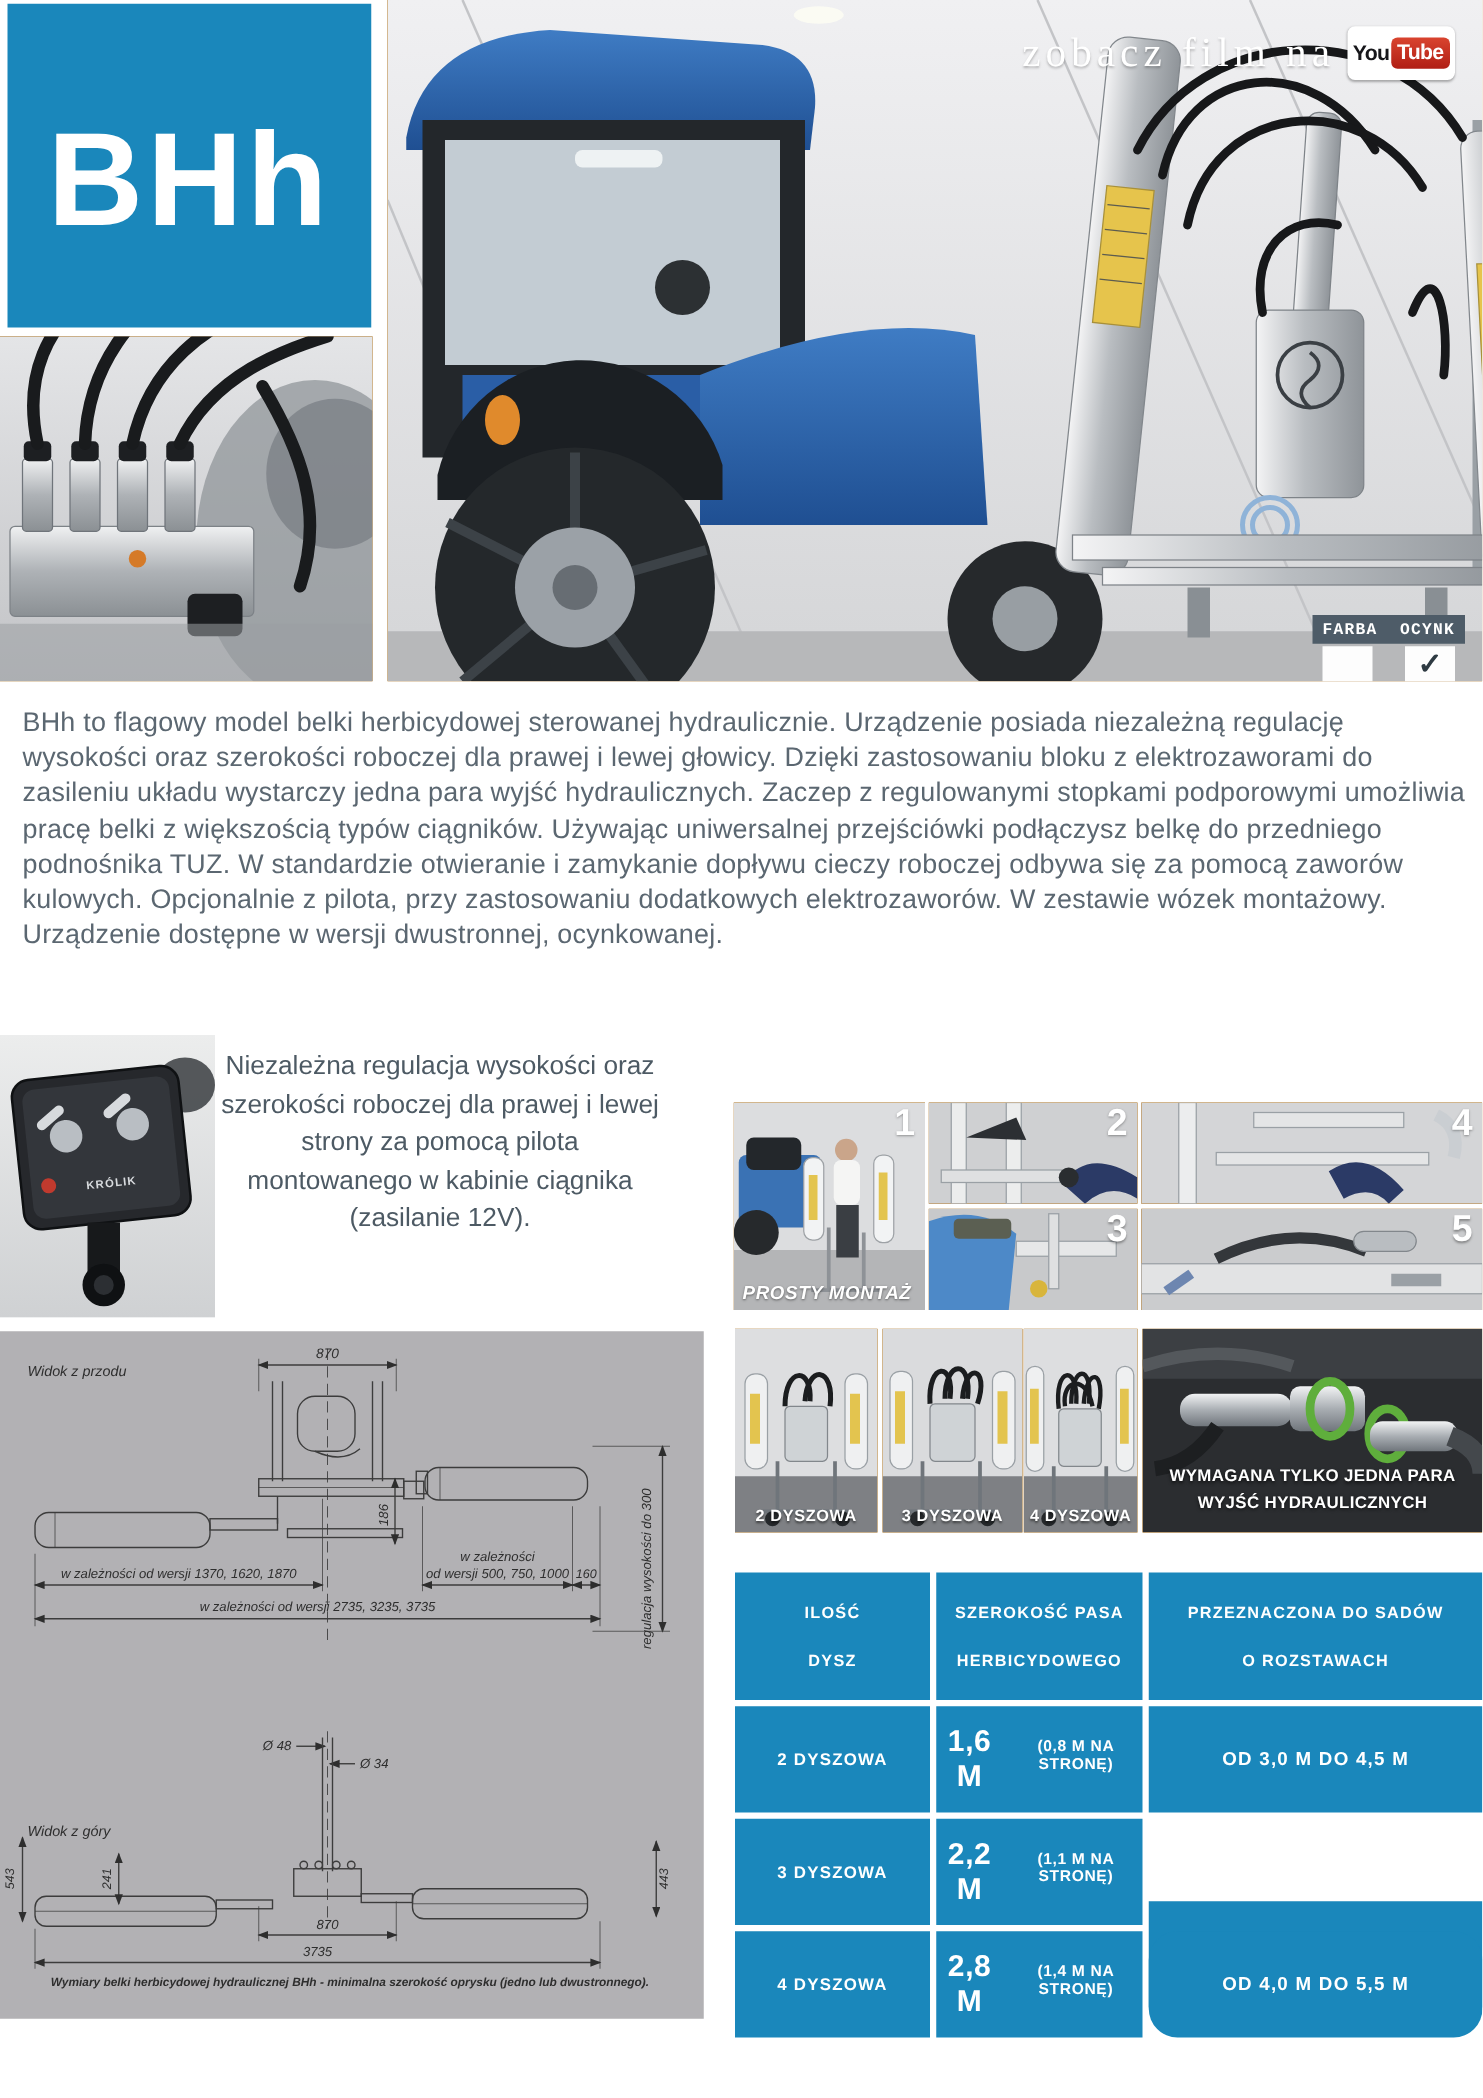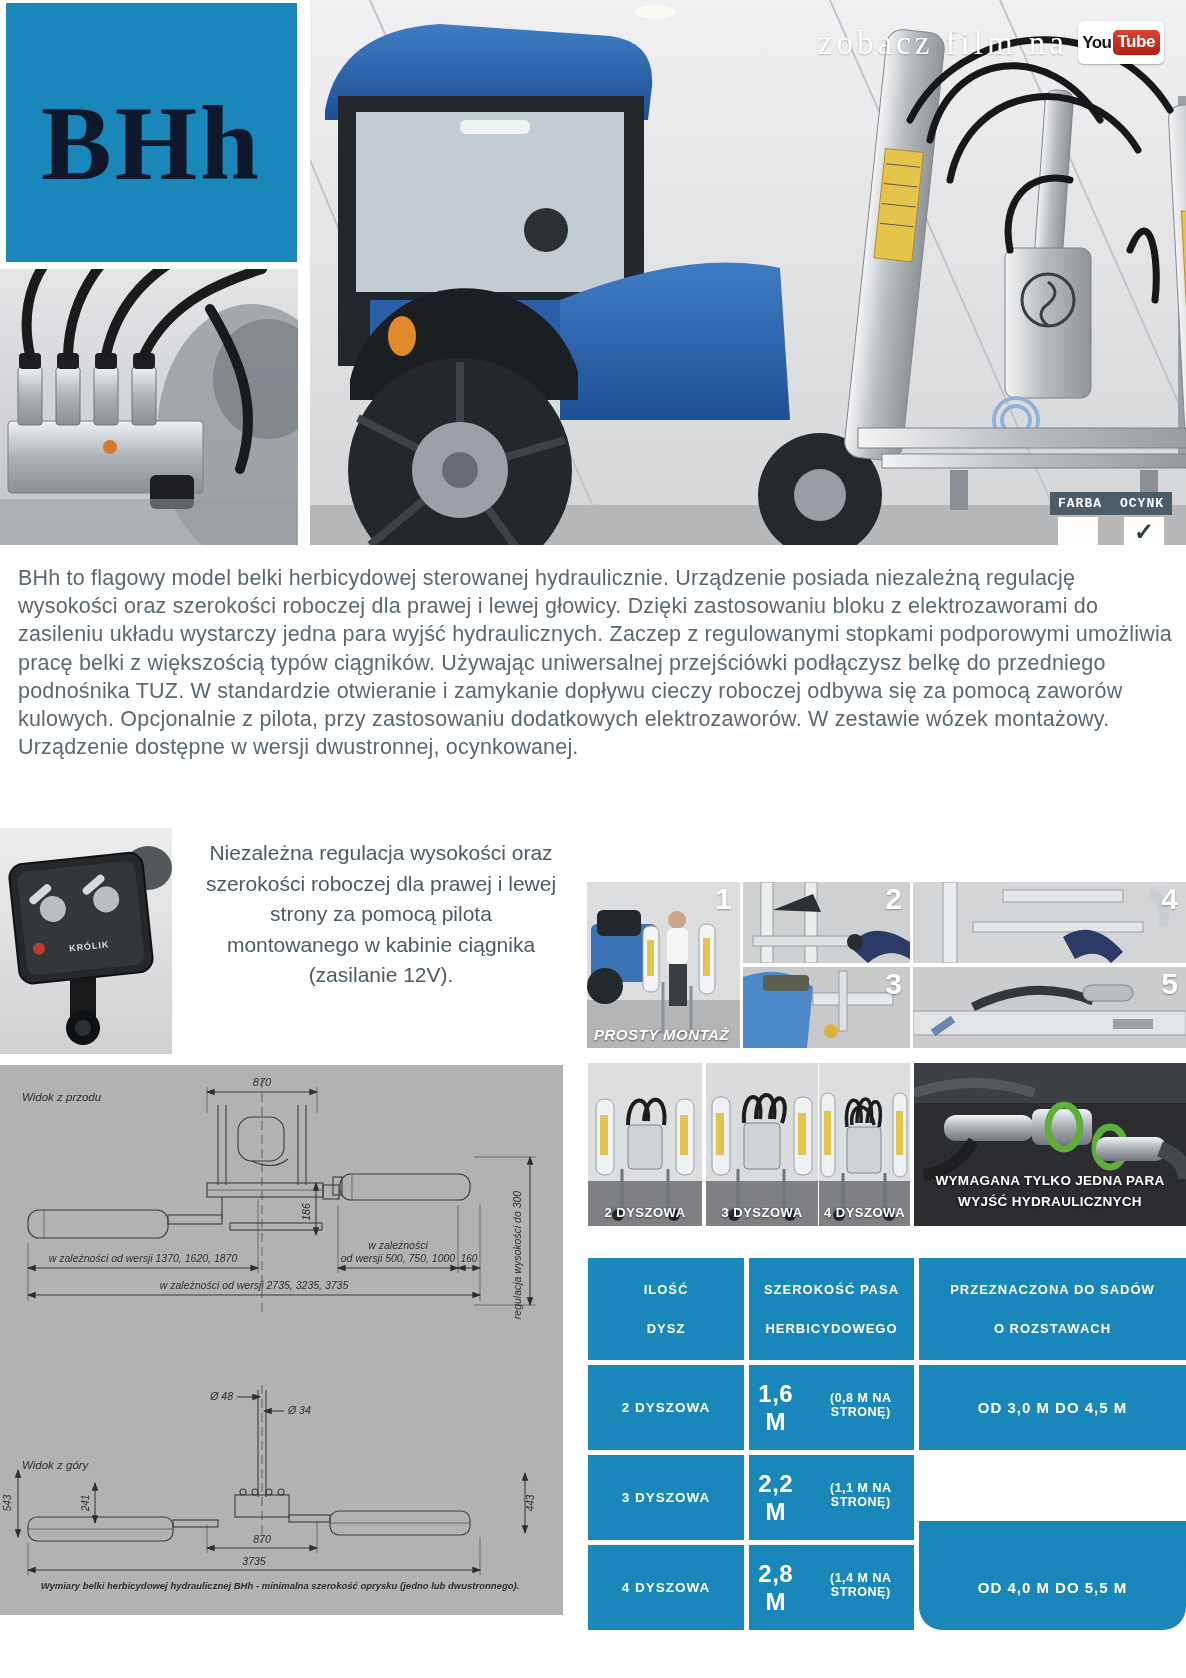--- a/index.html
+++ b/index.html
@@ -5,21 +5,21 @@
   html,body{margin:0;padding:0;background:#ffffff;}
   #page{position:relative;width:1186px;height:1678px;background:#ffffff;overflow:hidden;
         font-family:"Liberation Sans",sans-serif;}
   .abs{position:absolute;}
   .photo{position:absolute;overflow:hidden;background:#a16207;}
   .photo svg{display:block;}
 
   
   #logo-box{left:6px;top:3px;width:291px;height:259px;background:#1a87bb;
             display:flex;align-items:center;justify-content:center;}
-  #logo-box .logo-text{color:#0f172a;font-family:Liberation Serif, serif;font-weight:bold;
+  #logo-box .logo-text{color:#ffffff;font-family:Liberation Sans, sans-serif;font-weight:bold;
             font-size:106px;letter-spacing:3px;line-height:1;margin-top:23px;}
 
   
   #watch-line{left:808px;top:20px;width:260px;height:46px;color:#ffffff;
       font-family:"Liberation Serif",serif;font-size:33px;letter-spacing:4px;
       display:flex;align-items:center;justify-content:flex-end;text-shadow:0 1px 2px rgba(0,0,0,.25);}
   #yt-logo{left:1078px;top:21px;width:86px;height:43px;background:#ffffff;border-radius:6px;
       display:flex;align-items:center;justify-content:center;gap:1px;box-shadow:0 1px 2px rgba(0,0,0,.3);}
   #yt-logo .yt-you{color:#16161a;font-weight:bold;font-size:17px;letter-spacing:-.5px;}
   #yt-logo .yt-tube{color:#ffffff;background:linear-gradient(#d9442f,#b01e14);font-weight:bold;font-size:17px;
@@ -31,21 +31,21 @@
       padding:4px 8px;}
   #farba-badge .boxes{display:flex;justify-content:space-between;padding:2px 8px 0 8px;}
   #farba-badge .box{width:40px;height:30px;background:#fdfdfd;display:flex;align-items:center;justify-content:center;}
   #farba-badge .check{color:#2e3a42;font-size:24px;font-weight:bold;line-height:1;}
 
   
   #intro{left:18px;top:564px;width:1154px;color:#5b6771;font-size:21.5px;line-height:28.2px;
          letter-spacing:.2px;}
 
   
-  #remote-note{left:205px;top:838px;width:352px;color:#4d5a64;font-size:21px;line-height:30.5px;
+  #remote-note{left:176px;top:838px;width:352px;color:#4d5a64;font-size:21px;line-height:30.5px;
       text-align:center;}
 
   
   .step-number{position:absolute;top:2px;right:8px;color:#ffffff;font-weight:bold;font-size:30px;
       text-shadow:0 1px 2px rgba(0,0,0,.35);line-height:1;}
   #prosty-montaz{position:absolute;left:7px;bottom:5px;color:#ffffff;font-weight:bold;font-style:italic;
       font-size:15px;letter-spacing:.5px;text-shadow:0 1px 2px rgba(0,0,0,.5);}
 
   .version-label{position:absolute;left:0;right:0;bottom:6px;text-align:center;color:#ffffff;
       font-weight:bold;font-size:13px;letter-spacing:.5px;text-shadow:0 1px 2px rgba(0,0,0,.55);}

